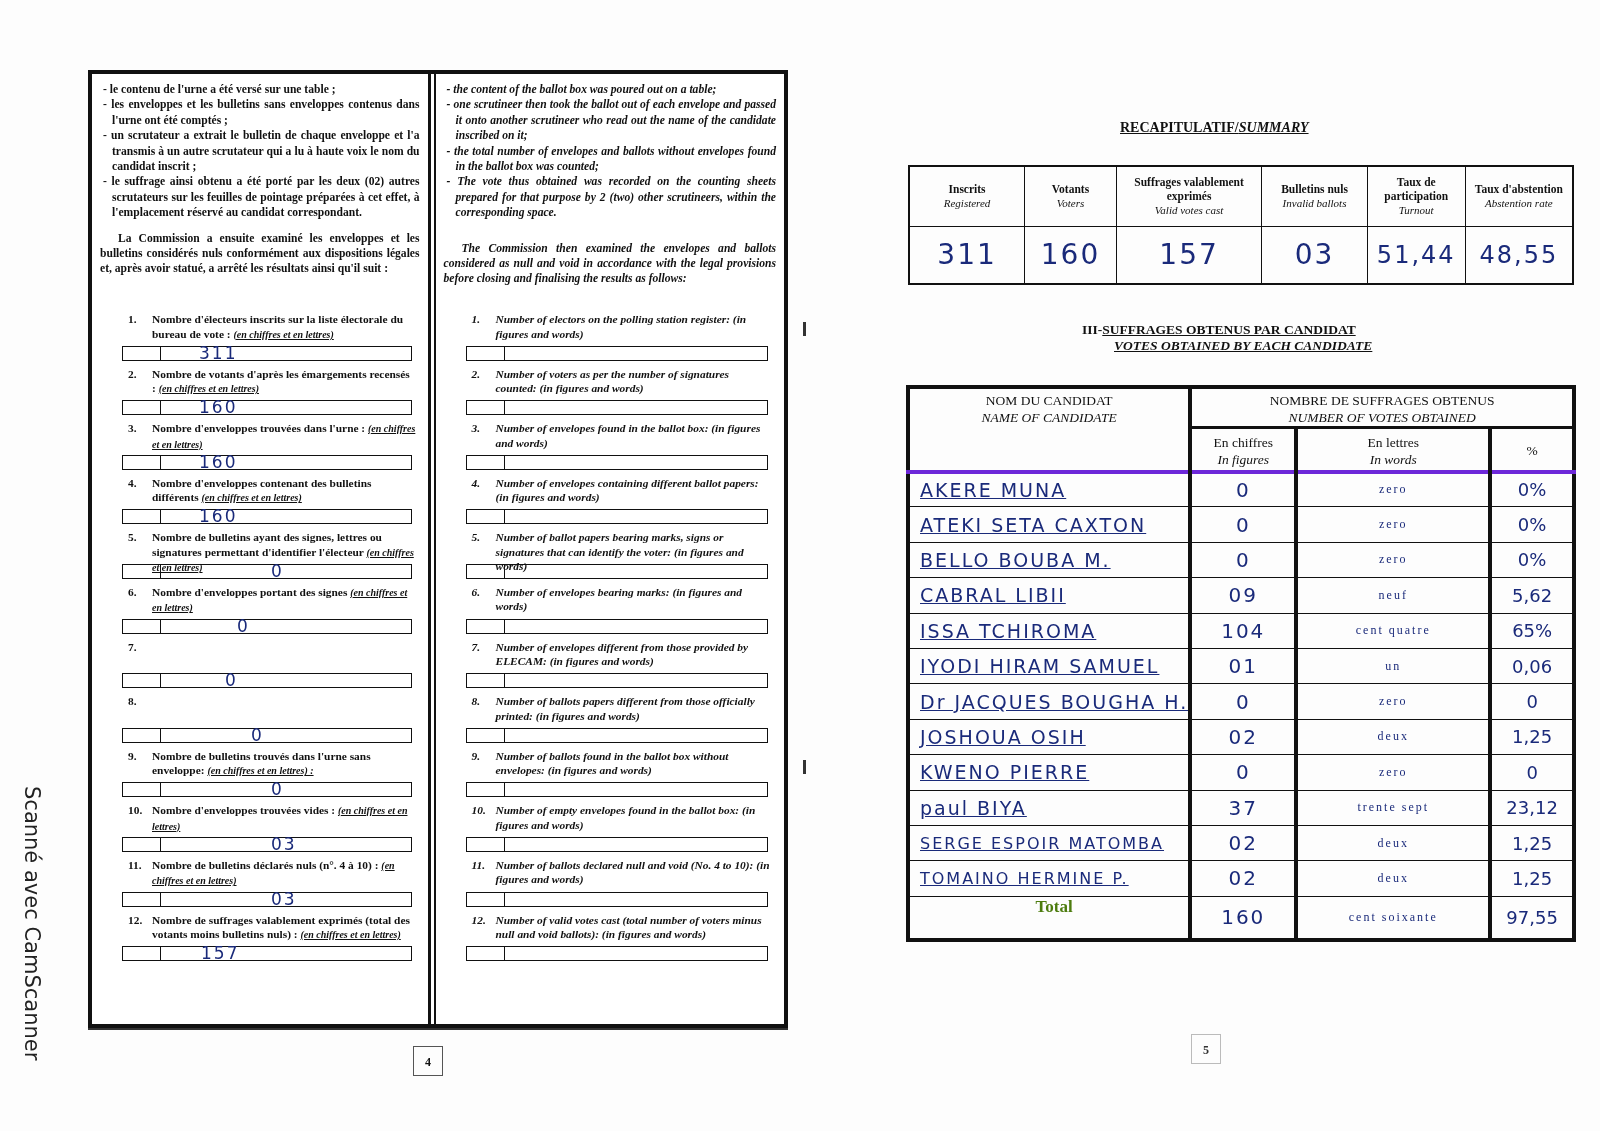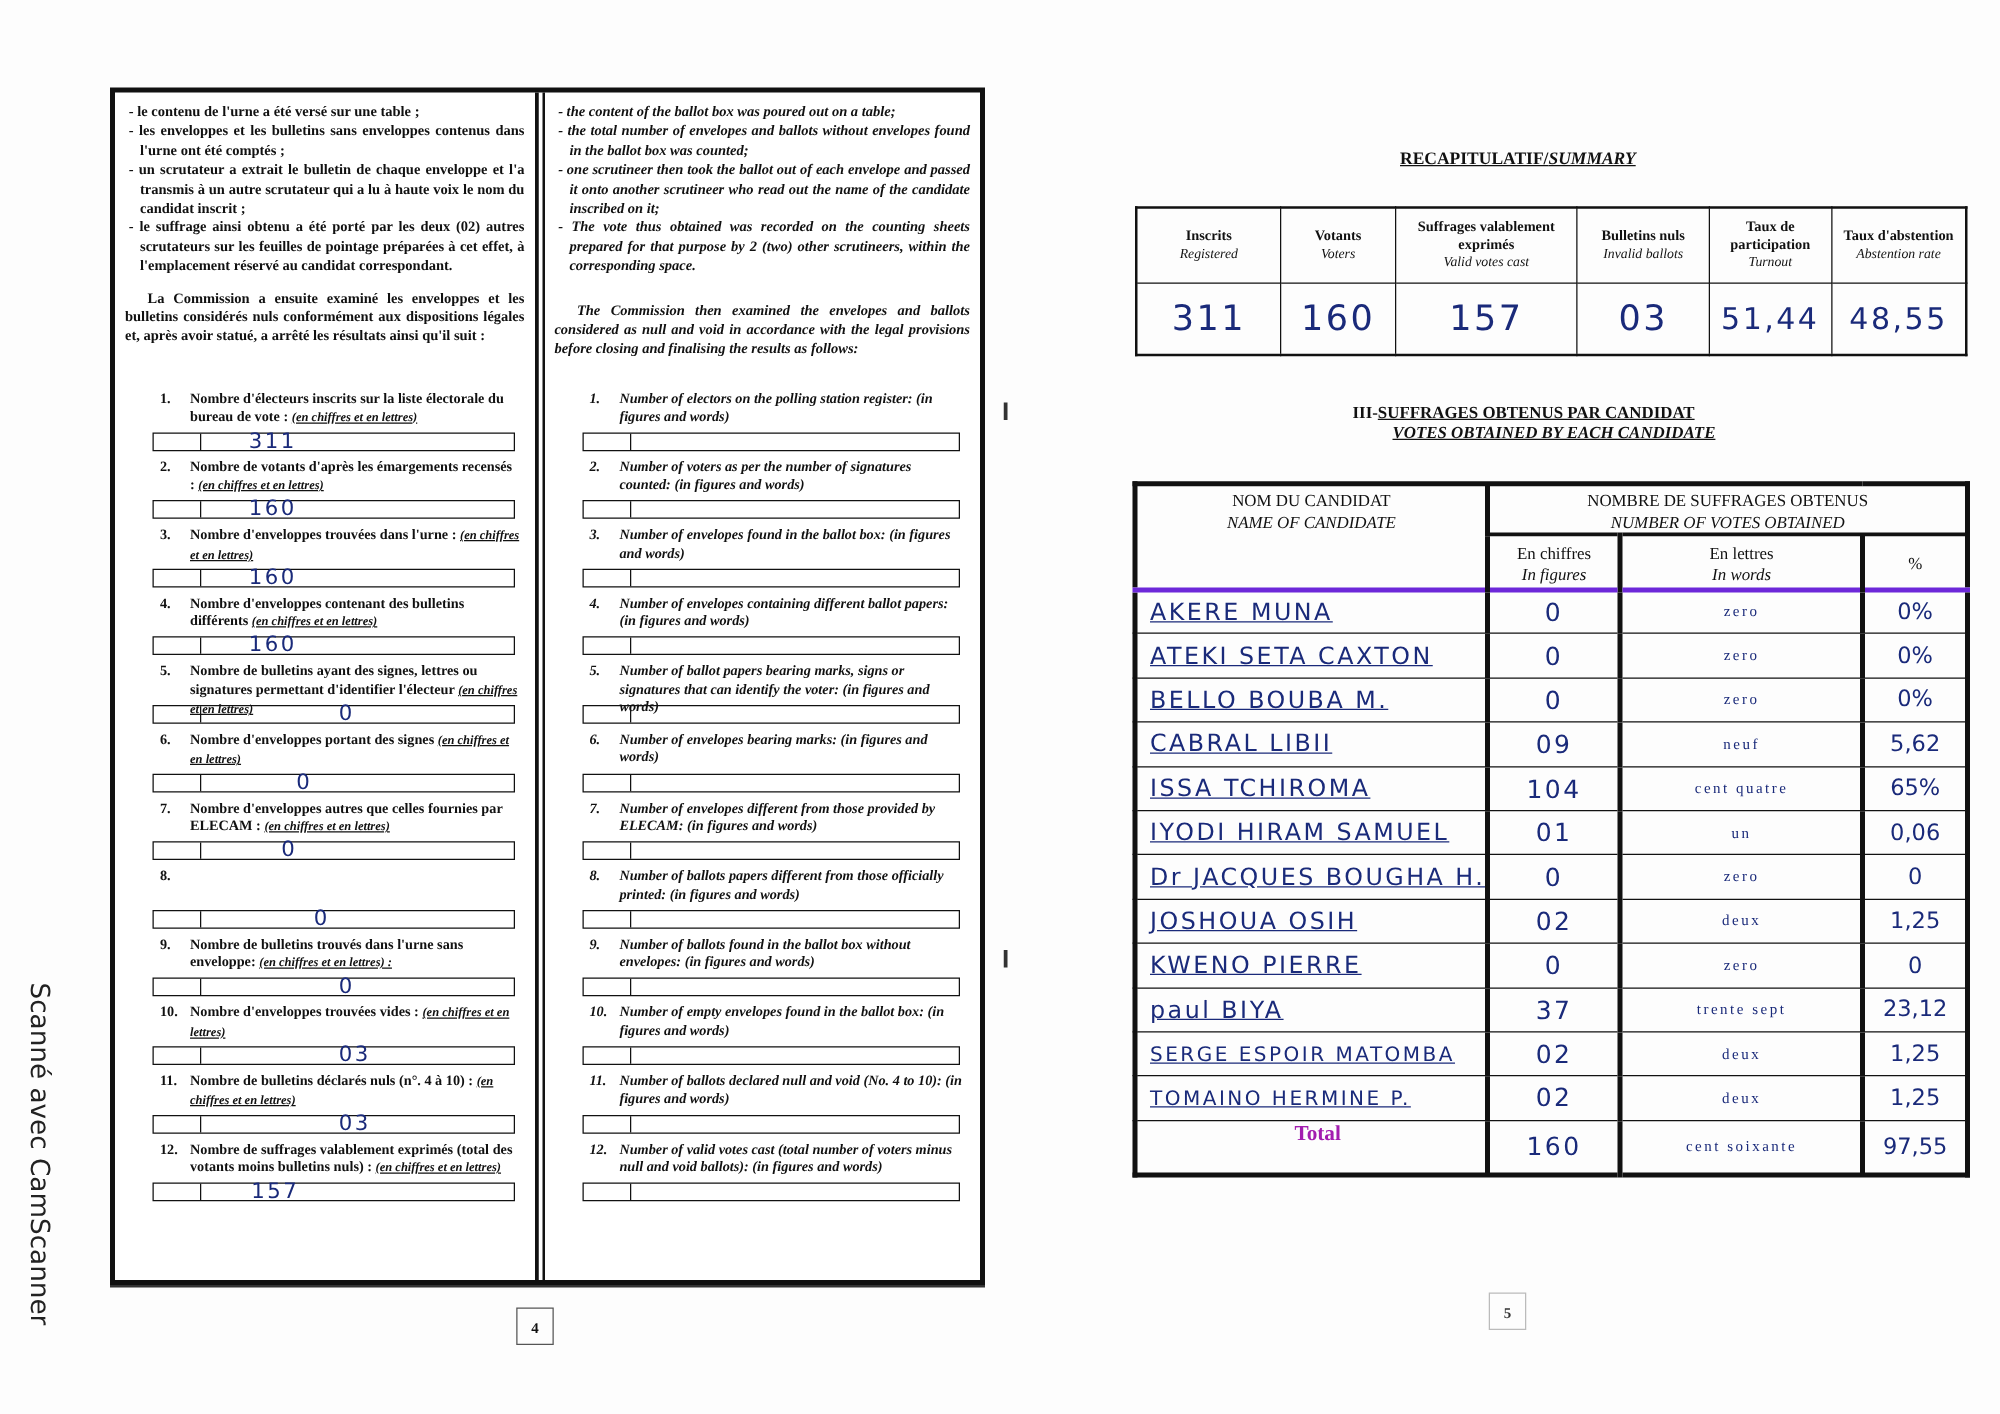--- a/index.html
+++ b/index.html
@@ -63,21 +63,21 @@
   .cand-table th .en { display: block; font-style: italic; }
   .cand-table .head-row-1 th { height: 40px; }
   .cand-table .head-row-2 th { height: 44px; vertical-align: middle; border-top: 3px solid #111; }
   .cand-table .first-body td { border-top: 4px solid #6d28d9; }
   .cand-table td { height: 35.4px; font-size: 20px; }
   .cand-table td.name { font-size: 19px; text-decoration: underline; padding-left: 10px; text-align: left; white-space: nowrap; overflow: hidden; }
   .cand-table td.fig, .cand-table td.words, .cand-table td.pct { text-align: center; }
   .cand-table td.words { font-size: 12px; font-family: Liberation Serif, serif; }
   .cand-table td.pct { font-size: 18px; letter-spacing: 0; }
   .cand-table tr.total-row td { height: 44px; }
-  .cand-table td.total-label { font-family: "Liberation Serif", serif; font-weight: bold; font-size: 17px; text-align: center; text-decoration: none; color: #a21caf; vertical-align: top; }
+  .cand-table td.total-label { font-family: "Liberation Serif", serif; font-weight: bold; font-size: 17px; text-align: center; text-decoration: none; color: #4d7c0f; vertical-align: top; }
 
   .gutter-mark { position: absolute; width: 3px; height: 14px; background: #333; }
 </style>
 </head>
 <body>
 
 <div class="scanner-watermark">Scanné avec CamScanner</div>
 
 <div class="left-page">
 
@@ -148,21 +148,20 @@
             <span class="item-text"><span>Nombre d'enveloppes portant des signes</span> <span class="sub">(en chiffres et en lettres)</span></span>
           </div>
         <div class="answer-box">
             <div class="small-cell"></div>
             <div class="val hand" style="padding-left:76px">0</div>
           </div>
       </div>
       <div class="item">
         <div class="item-label">
             <span class="item-num">7.</span>
-            <span class="item-text"><span>Nombre d'enveloppes autres que celles fournies par ELECAM :</span> <span class="sub">(en chiffres et en lettres)</span></span>
           </div>
         <div class="answer-box">
             <div class="small-cell"></div>
             <div class="val hand" style="padding-left:64px">0</div>
           </div>
       </div>
       <div class="item">
         <div class="item-label">
             <span class="item-num">8.</span>
           </div>
@@ -211,22 +210,22 @@
             <div class="val hand" style="padding-left:40px">157</div>
           </div>
       </div>
     </div>
   </div>
 
   <div class="col col-en">
     <div class="intro">
       <ul>
         <li>the content of the ballot box was poured out on a table;</li>
+        <li>one scrutineer then took the ballot out of each envelope and passed it onto another scrutineer who read out the name of the candidate inscribed on it;</li>
         <li>the total number of envelopes and ballots without envelopes found in the ballot box was counted;</li>
-        <li>one scrutineer then took the ballot out of each envelope and passed it onto another scrutineer who read out the name of the candidate inscribed on it;</li>
         <li>The vote thus obtained was recorded on the counting sheets prepared for that purpose by 2 (two) other scrutineers, within the corresponding space.</li>
       </ul>
       <p>The Commission then examined the envelopes and ballots considered as null and void in accordance with the legal provisions before closing and finalising the results as follows:</p>
     </div>
     <div class="items">
       <div class="item">
         <div class="item-label">
             <span class="item-num">1.</span>
             <span class="item-text">Number of electors on the polling station register: (in figures and words)</span>
           </div>

